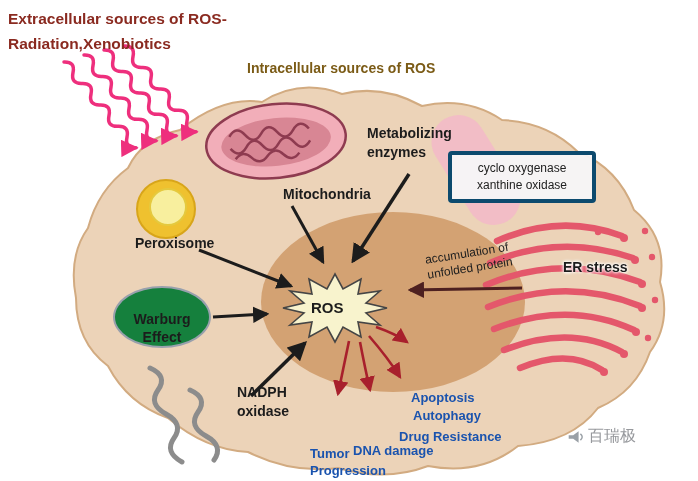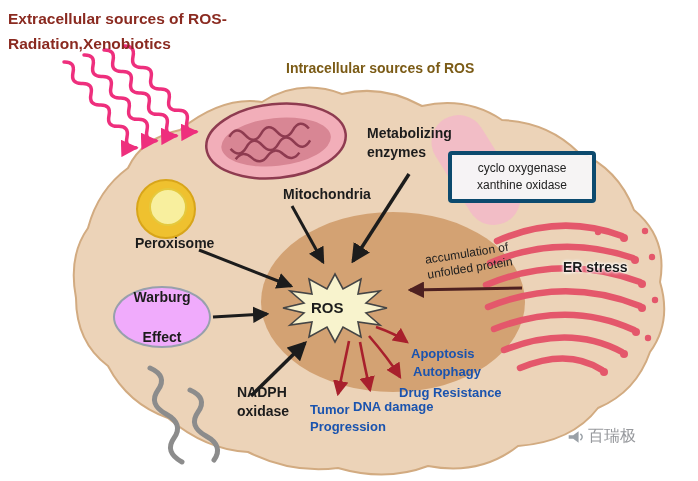--- a/index.html
+++ b/index.html
@@ -5,31 +5,31 @@
   html,body{margin:0;padding:0;background:#ffffff;}
   .stage{
     position:relative;width:698px;height:481px;background:#ffffff;overflow:hidden;
     font-family:"Liberation Sans","DejaVu Sans",sans-serif;
   }
   .stage svg.art{position:absolute;left:0;top:0;z-index:1;}
   .ovl{position:absolute;z-index:2;white-space:nowrap;}
   .lbl{font-weight:700;font-size:14px;color:#1c1c1c;line-height:19px;}
   .title-red{font-weight:700;font-size:15.5px;color:#8a2a20;line-height:25px;}
   .intra{font-weight:700;font-size:14px;color:#7b5b16;}
-  .blue{font-weight:700;font-size:13px;color:#1a53ae;line-height:17px;}
+  .blue{font-weight:700;font-size:13px;color:#1a53ae;line-height:17px;margin-top:44px;}
   .enzbox{
     width:124px;padding:5px 8px;background:rgba(246,246,249,0.93);
     border:4px solid #0c4a6e;border-radius:4px;font-size:12px;line-height:17px;
     color:#222;text-align:center;
   }
   .accum{font-size:12px;line-height:15px;color:#202020;transform:rotate(-9deg);transform-origin:left top;}
   .oval{
-    left:113px;top:286px;width:94px;height:58px;background:#f0abfc;
+    left:113px;top:286px;width:94px;height:58px;background:#15803d;
     border:2px solid #98a0ac;border-radius:50%;display:flex;flex-direction:column;
-    align-items:center;justify-content:space-between;font-weight:700;font-size:14px;
+    align-items:center;justify-content:flex-end;font-weight:700;font-size:14px;
     line-height:18px;color:#1c1c1c;
   }
   .ros{left:311px;top:299px;width:48px;text-align:left;font-weight:700;font-size:15px;color:#1c1c1c;}
   .ershadow{text-shadow:0 0 3px #fff,0 0 3px #fff,0 0 4px #fff;}
   .watermark{left:566px;top:426px;display:flex;align-items:center;gap:4px;color:#97999d;font-size:16px;}
 </style>
 </head>
 <body>
 
 <div class="stage">
@@ -136,21 +136,21 @@
       <path marker-end="url(#mRed)" d="M369,336 Q388,358 400,377"></path>
       <path marker-end="url(#mRed)" d="M376,327 Q396,334 407,342"></path>
     </g>
   </svg>
 
   <div class="ovl title-red" style="left:8px;top:6px;">
     <div>Extracellular sources of ROS-</div>
     <div>Radiation,Xenobiotics</div>
   </div>
 
-  <div class="ovl intra" style="left:247px;top:60px;margin-left:39px;">Intracellular sources of ROS</div>
+  <div class="ovl intra" style="left:247px;top:60px;">Intracellular sources of ROS</div>
 
   <div class="ovl lbl" style="left:367px;top:124px;">
     <div>Metabolizing</div>
     <div>enzymes</div>
   </div>
 
   <div class="ovl enzbox" style="left:448px;top:151px;">
     <div>cyclo oxygenase</div>
     <div>xanthine oxidase</div>
   </div>

